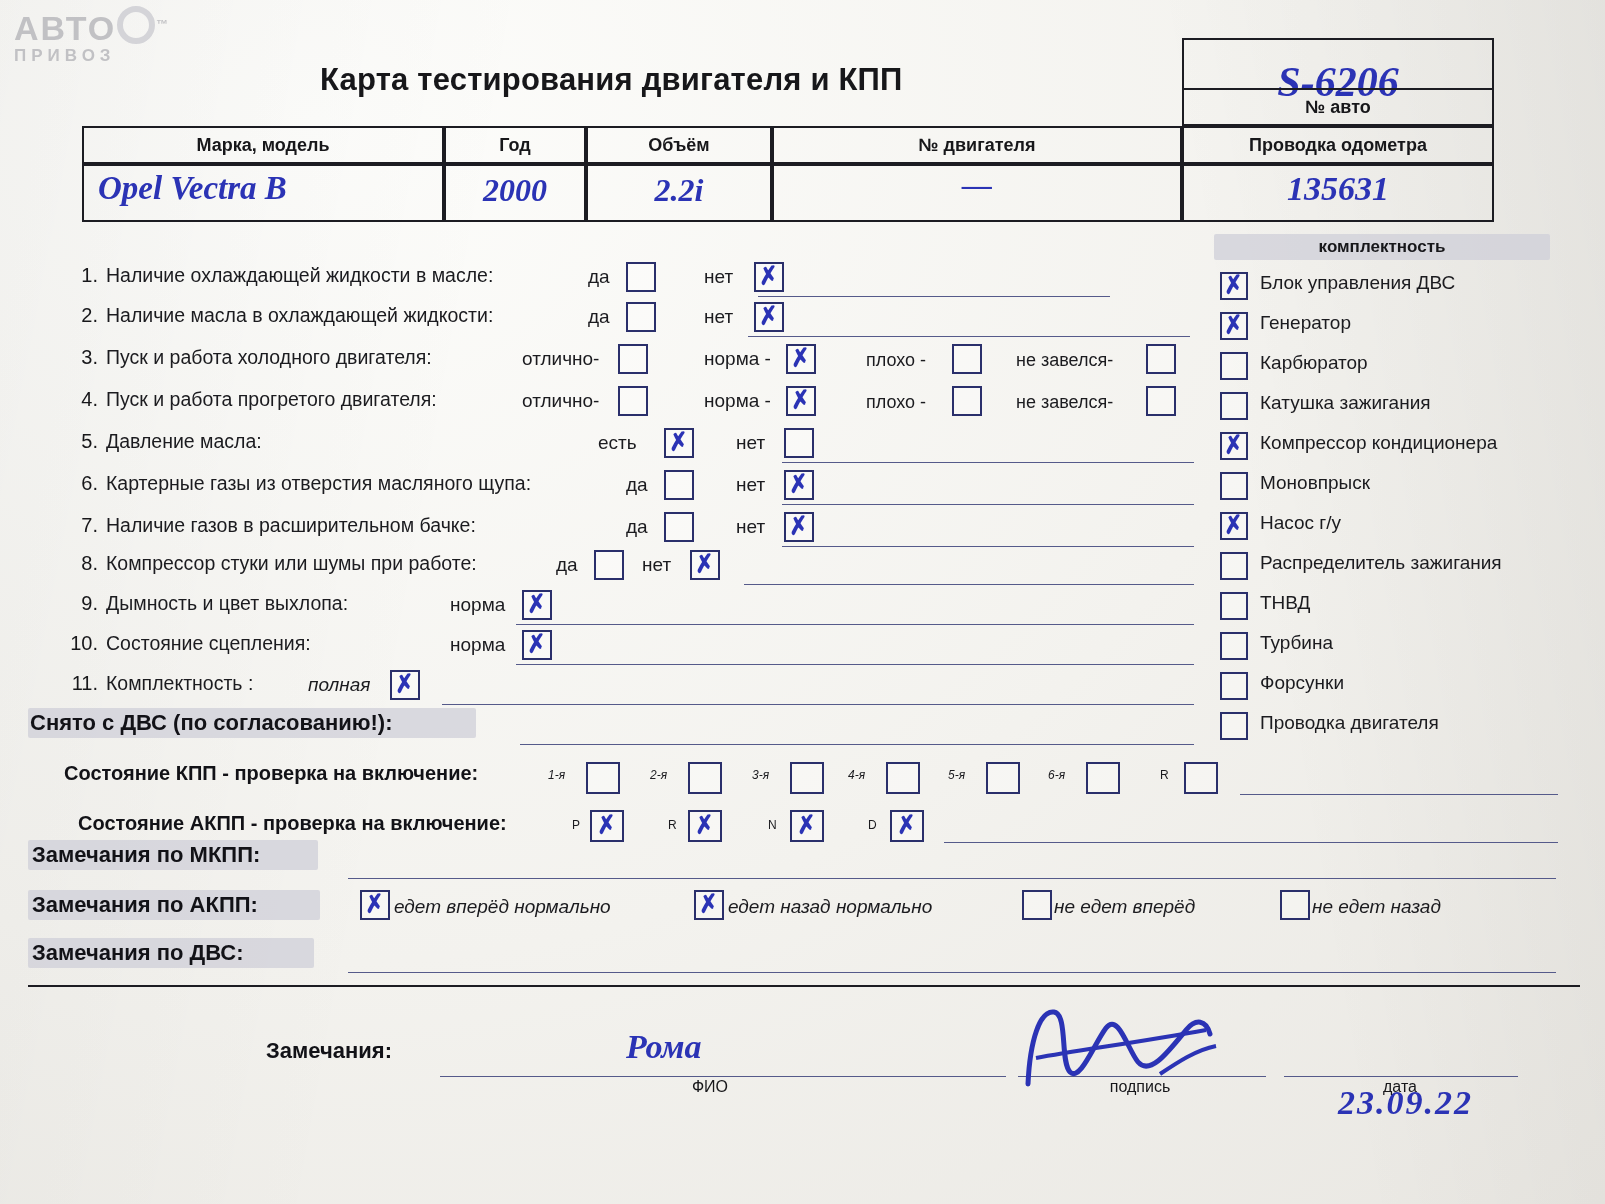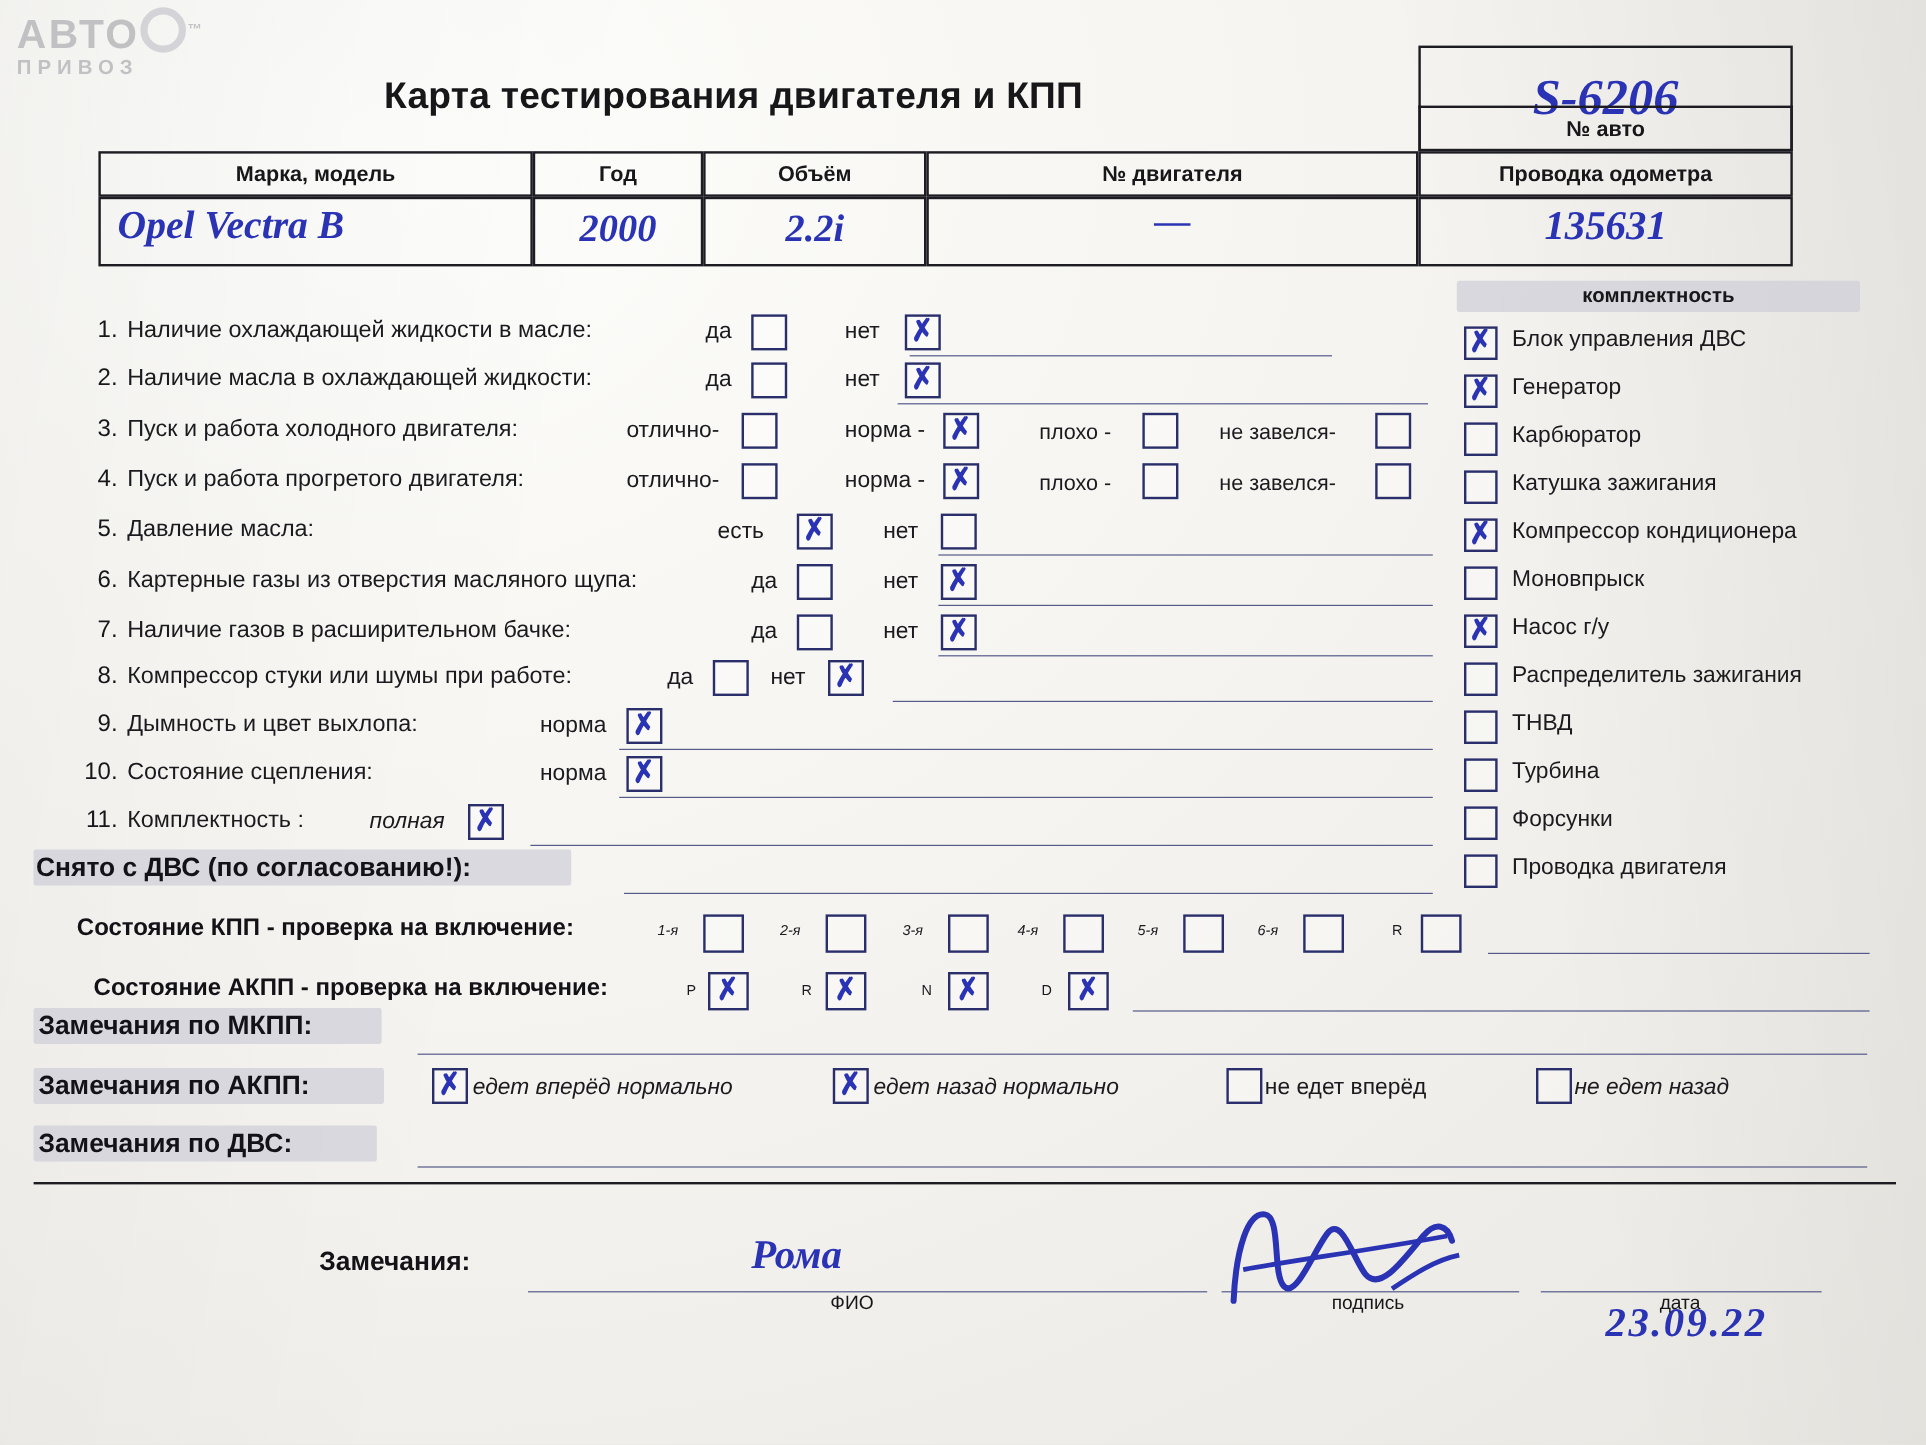--- a/index.html
+++ b/index.html
@@ -348,21 +348,21 @@
   <div class="ln" style="left:348px;top:878px;width:1208px;"></div>
 
   <div class="hl" style="left:28px;top:890px;width:292px;height:30px;"></div>
   <div class="sec" style="left:32px;top:892px;">Замечания по АКПП:</div>
   <div>
     <span class="bx cb x" style="left:360px;top:890px;position:absolute;"></span>
     <span class="opt" style="left:394px;top:896px;font-style:italic;">едет вперёд нормально</span>
     <span class="bx cb x" style="left:694px;top:890px;position:absolute;"></span>
     <span class="opt" style="left:728px;top:896px;font-style:italic;">едет назад нормально</span>
     <span class="bx cb" style="left:1022px;top:890px;position:absolute;"></span>
-    <span class="opt" style="left:1054px;top:896px;">не едет вперёд</span>
+    <span class="opt" style="left:1054px;top:896px;font-style:italic;">не едет вперёд</span>
     <span class="bx cb" style="left:1280px;top:890px;position:absolute;"></span>
     <span class="opt" style="left:1312px;top:896px;font-style:italic;">не едет назад</span>
   </div>
 
   <div class="hl" style="left:28px;top:938px;width:286px;height:30px;"></div>
   <div class="sec" style="left:32px;top:940px;">Замечания по ДВС:</div>
   <div class="ln" style="left:348px;top:972px;width:1208px;"></div>
 
   <div id="bottomline"></div>
 

